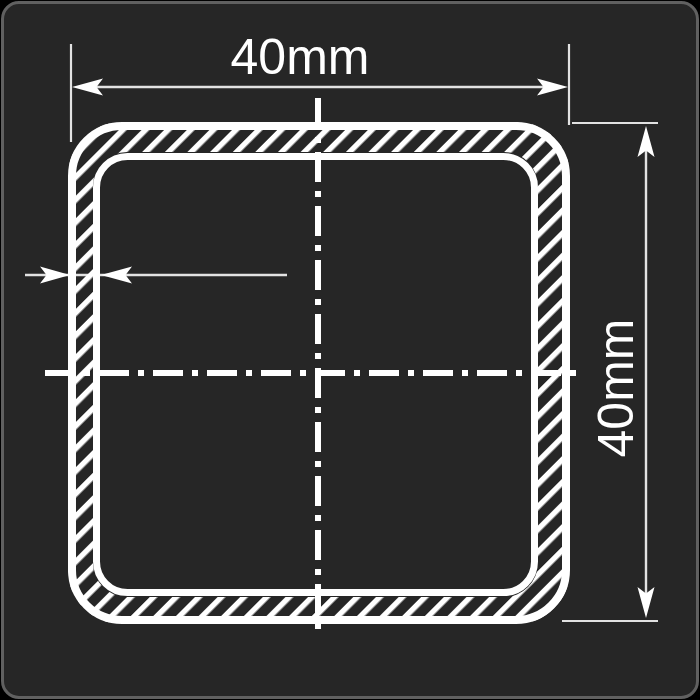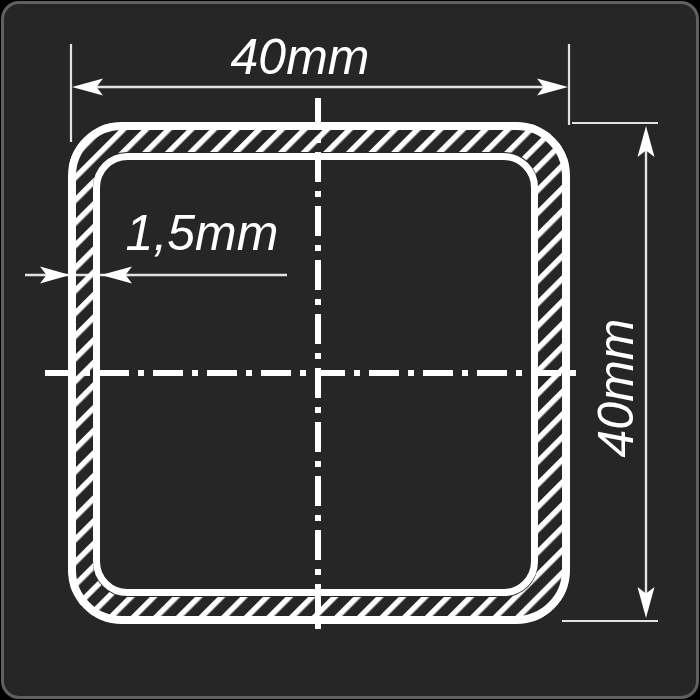--- a/index.html
+++ b/index.html
@@ -9,21 +9,20 @@
     height: 700px;
     background: #000000;
     font-family: "Liberation Sans", sans-serif;
     overflow: hidden;
   }
   .stage {
     position: relative;
     width: 700px;
     height: 646px;
     background: #000000;
-    font-style: italic;
   }
   .frame {
     position: absolute;
     left: 1px;
     top: 1px;
     width: 692px;
     height: 692px;
     background: #262626;
     border: 3px solid #606060;
     border-radius: 18px;
@@ -131,16 +130,15 @@
       <polygon class="arrowhead" points="646,618 637.5,587 646,593.5 654.5,587"></polygon>
     </g>
 
     <g>
       <polygon class="arrowhead" points="101,275 132,266.5 125.5,275 132,283.5"></polygon>
       <polygon class="arrowhead" points="70,275 40,266.5 46.5,275 40,283.5"></polygon>
     </g>
   </svg>
 
   <div class="dim-label label-width">40mm</div>
-  <div class="dim-label label-thickness">1,5mm</div>
   <div class="dim-label label-height">40mm</div>
 
 </div>
 
 </body></html>

